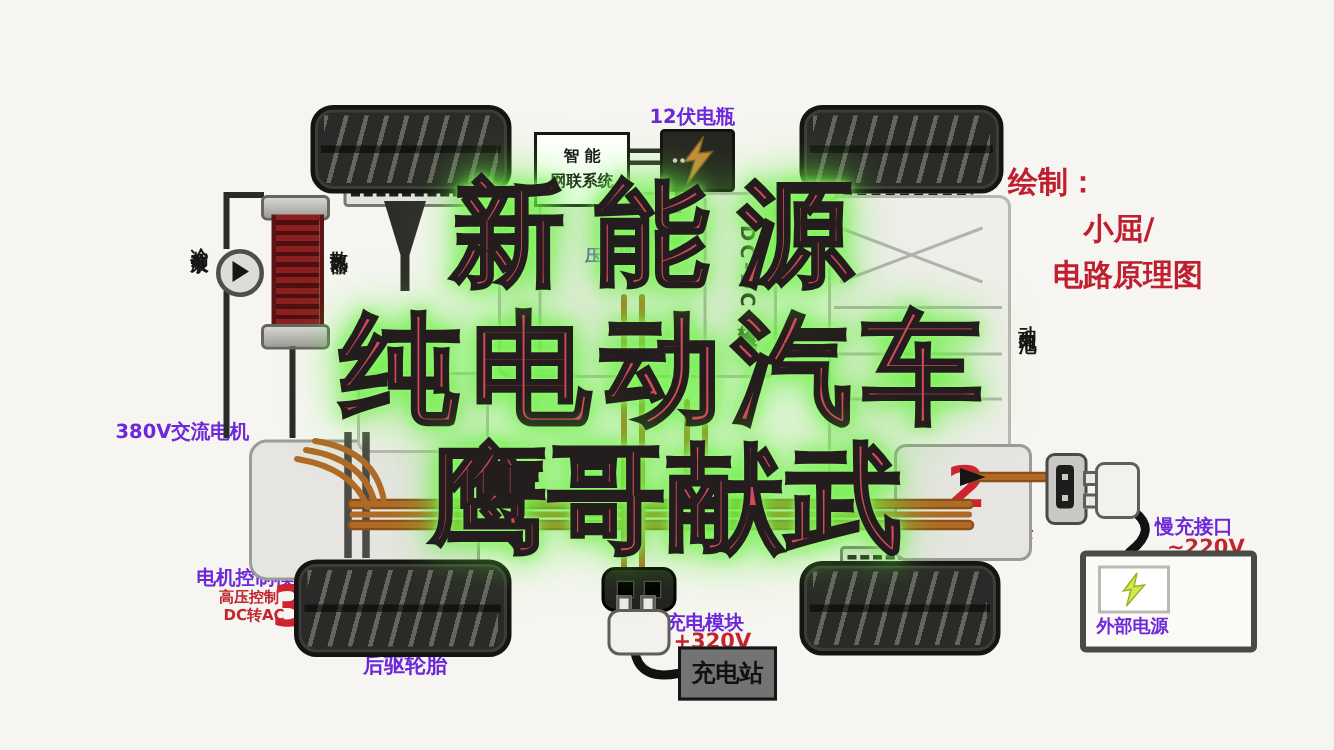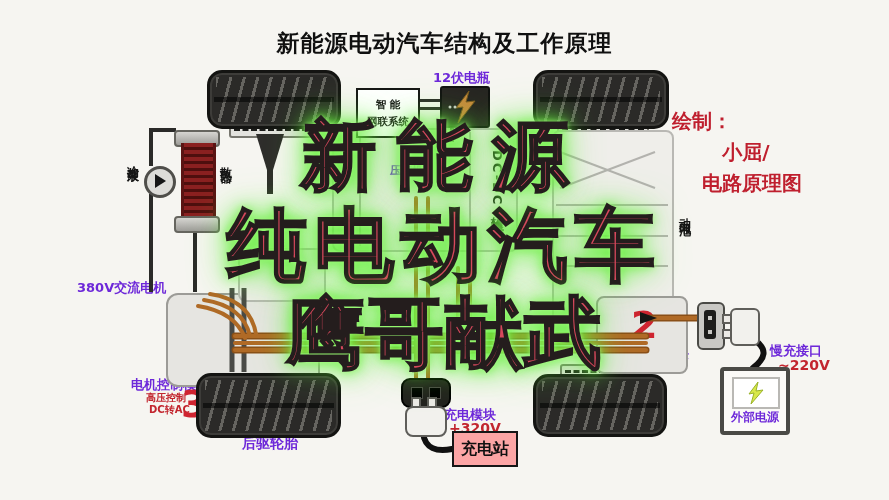--- a/index.html
+++ b/index.html
@@ -17,21 +17,21 @@
         background:rgba(0,0,0,.55);}
   .bracket{position:absolute;background:#e3e2de;border:2px solid #77766f;border-radius:3px;}
   .bracket::after{content:"";position:absolute;left:3px;right:3px;top:35%;border-top:3px dashed #1c1c1a;}
   .cap{position:absolute;background:linear-gradient(#d6d5d1,#9d9c98);border:2px solid #66655f;border-radius:4px;}
   .radbody{position:absolute;background:repeating-linear-gradient(180deg,#8a2020 0 4px,#4e0f0e 4px 7px);
         border-left:3px solid #5a1413;border-right:3px solid #5a1413;}
   .pump{position:absolute;width:26px;height:26px;border-radius:50%;background:#dddcd8;border:3px solid #4f4e4a;}
   .pump::after{content:"";position:absolute;left:8px;top:5px;border-left:11px solid #161616;
         border-top:7px solid transparent;border-bottom:7px solid transparent;}
   .darkbox{position:absolute;background:#282523;border:2px solid #111;border-radius:3px;}
-  .whitebox{position:absolute;background:#fca5a5;border:2px solid #161616;display:flex;
+  .whitebox{position:absolute;background:#737373;border:2px solid #161616;display:flex;
         align-items:center;justify-content:center;text-align:center;}
   .socket-sm{position:absolute;background:#c9c8c4;border:2px solid #4a4a46;border-radius:6px;}
   .socket-sm .hole{position:absolute;left:5px;width:12px;height:29px;background:#1d1d1b;border-radius:3px;}
   .socket-sm .pinhole{position:absolute;left:9px;width:4px;height:4px;background:#c9c8c4;}
   .socket-fast{position:absolute;background:#23221f;border:2px solid #000;border-radius:9px;}
   .socket-fast .sq{position:absolute;top:7px;width:10px;height:10px;background:#000;border:1px solid #4d4c48;}
   .plug{position:absolute;background:#f2f1ed;border:2px solid #5f5e5a;border-radius:6px;}
   .prong{position:absolute;background:#eceae6;border:2px solid #5f5e5a;}
   .extbox{position:absolute;background:#fbfaf7;border:4px solid #4a4a46;border-radius:4px;}
   .extpanel{position:absolute;background:#ffffff;border:2px solid #b9b8b4;display:flex;align-items:center;justify-content:center;}
@@ -174,21 +174,21 @@
   <div class="socket-sm z3" style="left:697px;top:302px;width:24px;height:44px;">
     <div class="hole" style="top:6px;"></div>
     <div class="pinhole" style="top:12px;"></div>
       <div class="pinhole" style="top:26px;"></div>
   </div>
   <div class="prong z3" style="left:722px;top:314px;width:8px;height:6px;"></div>
   <div class="prong z3" style="left:722px;top:329px;width:8px;height:6px;"></div>
   <div class="plug z3" style="left:730px;top:308px;width:26px;height:34px;"></div>
   <div class="label" style="left:770px;top:342px;">慢充接口</div>
   <div class="label red-small" style="left:778px;top:357px;font-size:14px;">~220V</div>
-  <div class="extbox z3" style="left:720px;top:367px;width:62px;height:60px;">
+  <div class="extbox z3" style="left:720px;top:367px;width:62px;height:60px;padding-left:48px;">
     <div class="extpanel" style="left:8px;top:6px;width:44px;height:28px;">
       <svg width="20" height="24" viewBox="0 0 20 24">
           <path d="M12 1 L3 13 L8 12 L5 23 L17 9 L10 10 Z" fill="#d8e84a" stroke="#9ab32a" stroke-width="1"></path>
         </svg>
     </div>
     <div class="label" style="left:0px;top:38px;width:62px;text-align:center;font-size:12px;position:absolute;">外部电源</div>
   </div>
 
   <div class="socket-fast z3" style="left:401px;top:378px;width:46px;height:26px;">
     <div class="sq" style="left:8px;"></div>
@@ -196,21 +196,20 @@
   </div>
   <div class="prong z3" style="left:411px;top:397px;width:6px;height:10px;"></div>
   <div class="prong z3" style="left:427px;top:397px;width:6px;height:10px;"></div>
   <div class="plug z3" style="left:405px;top:406px;width:38px;height:27px;border-radius:8px;"></div>
   <div class="label" style="left:444px;top:406px;">充电模块</div>
   <div class="label red-small" style="left:449px;top:420px;font-size:14px;">+320V</div>
   <div class="whitebox z3" style="left:452px;top:431px;width:62px;height:32px;font-weight:bold;font-size:16px;color:#111;">
     <span>充电站</span>
   </div>
 
-  <div class="title">新能源电动汽车结构及工作原理</div>
 
   <div class="overlay-line ovl2">纯电动汽车</div>
   <div class="overlay-line ovl1">新能源</div>
   <div class="overlay-line ovl3">鹰哥献武</div>
 
   <div class="credit">
     <div>绘制：</div>
     <div class="c2">小屈/</div>
     <div class="c3">电路原理图</div>
   </div>

